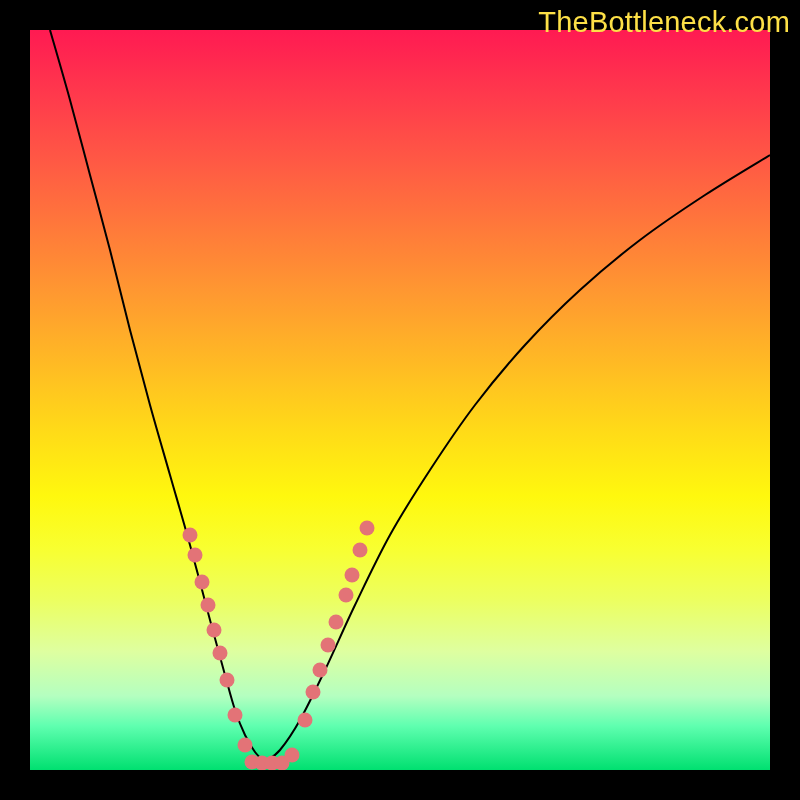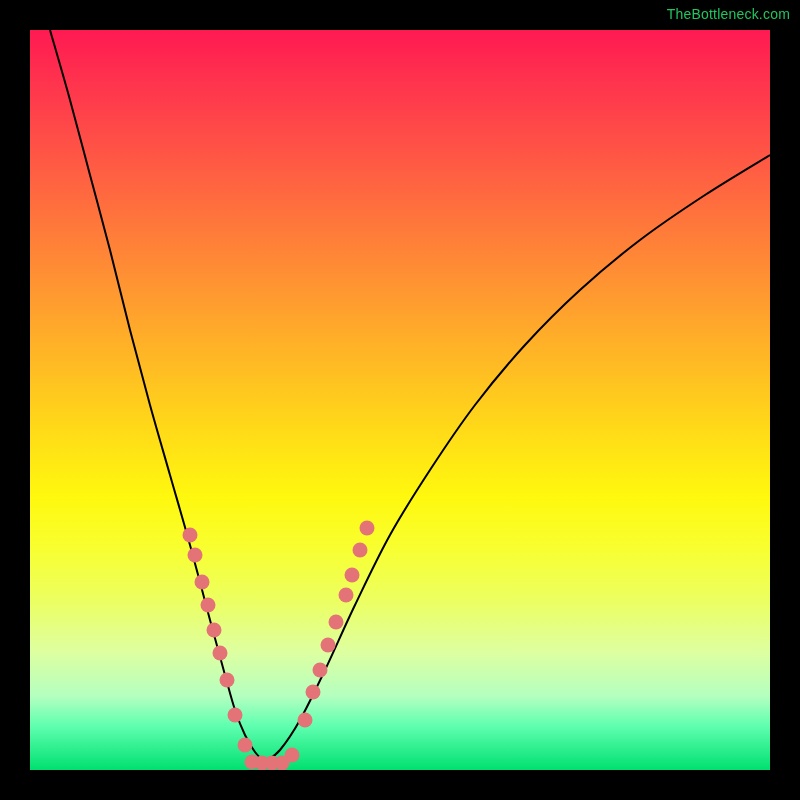--- a/index.html
+++ b/index.html
@@ -39,22 +39,22 @@
       #deffa0 84%,
       #b4ffc0 90%,
       #60ffb0 94%,
       #00e070 100%
     );
   }
   .watermark {
     position: absolute;
     top: 6px;
     right: 10px;
-    color: #22c55e;
-    font-size: 14px;
+    color: #fde047;
+    font-size: 29px;
     font-weight: 500;
     letter-spacing: 0.2px;
   }
   svg.curves {
     position: absolute;
     left: 0;
     top: 0;
     width: 740px;
     height: 740px;
   }

